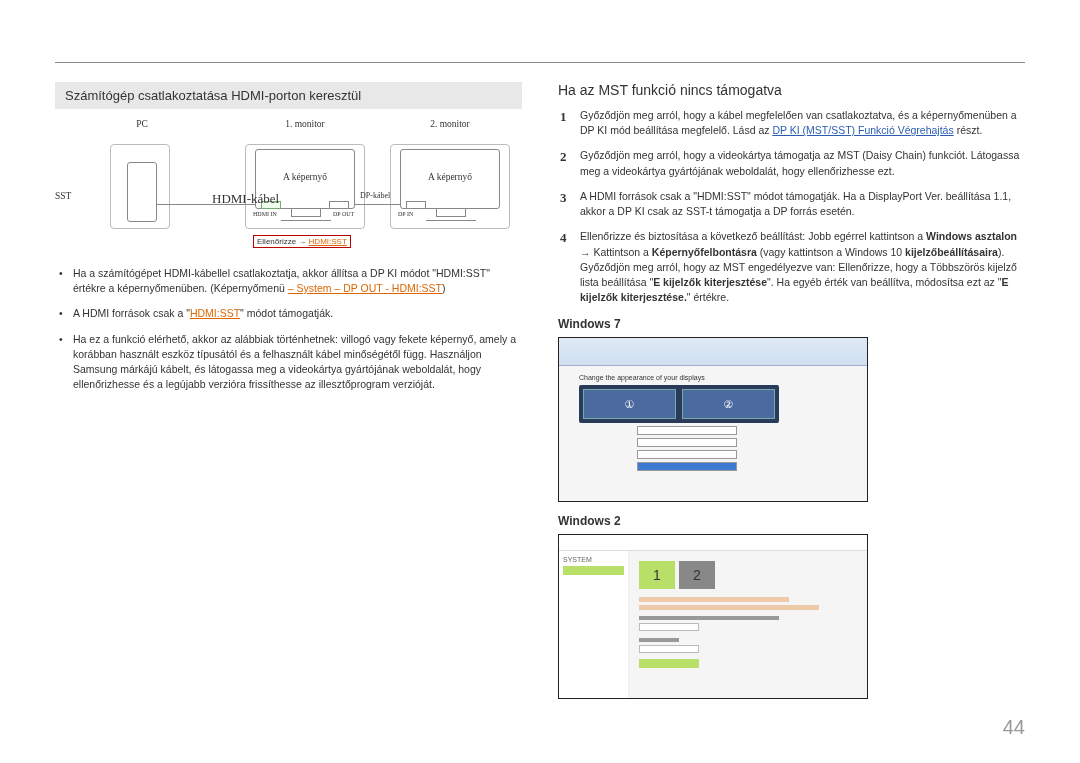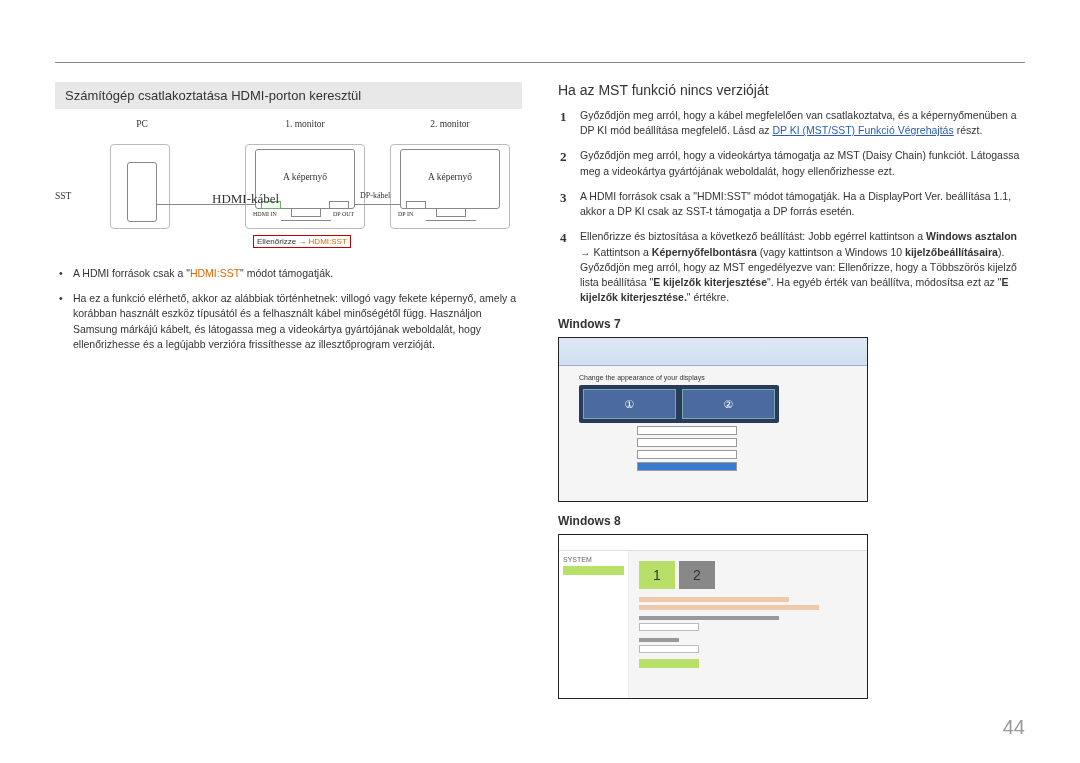--- a/index.html
+++ b/index.html
@@ -19,21 +19,21 @@
   .monitor-stand { position: absolute; width: 30px; height: 8px; border: 1px solid #888; border-top: none; bottom: -9px; left: 35px; }
   .monitor-base { position: absolute; width: 50px; height: 0; border-top: 1px solid #888; bottom: -13px; left: 25px; }
   .port { position: absolute; width: 20px; height: 8px; border: 1px solid #7a7; background: #efe; bottom: -1px; font-size: 6px; }
   .port.dp { border-color: #888; background: #fff; }
   .conn-line { position: absolute; height: 1px; background: #888; }
   .menu-label { position: absolute; font-size: 8px; border: 1px solid #b00; padding: 1px 3px; }
   .menu-label .orange { color: #d60; }
   ul.bullets { list-style: none; padding-left: 18px; }
   ul.bullets > li { position: relative; margin-bottom: 10px; line-height: 1.45; }
   ul.bullets > li::before { content: "•"; position: absolute; left: -14px; }
-  .orange { color: #d60; }
+  .orange { color: #d60; text-decoration: underline; }
   .blue-link { color: #2a5db0; text-decoration: underline; }
   ol.numlist { list-style: none; counter-reset: n; padding-left: 22px; }
   ol.numlist > li { position: relative; margin-bottom: 10px; line-height: 1.45; counter-increment: n; }
   ol.numlist > li::before { content: counter(n); position: absolute; left: -20px; font-weight: bold; font-family: Georgia, serif; font-size: 13px; }
   .screenshot { border: 1px solid #222; width: 310px; height: 165px; margin-bottom: 10px; position: relative; background: #f5f5f5; overflow: hidden; }
   .win7-top { height: 28px; background: linear-gradient(#dfe9f5,#cfdff0); border-bottom: 1px solid #aac; }
   .win7-body { position: relative; padding: 8px 20px; }
   .win7-displays { width: 200px; height: 38px; background: #2a3a5a; border-radius: 2px; display: flex; gap: 6px; padding: 4px; }
   .win7-disp { flex: 1; background: #4a6aa0; border: 1px solid #7aa; display: flex; align-items: center; justify-content: center; color: #fff; font-size: 11px; }
   .win7-field { display: flex; gap: 8px; margin: 3px 0; align-items: center; }
@@ -99,27 +99,28 @@
         <div class="diag-label" style="left:118px; top:72px; font-size:13px;padding-left:39px;">HDMI-kábel</div>
         <div class="conn-line" style="left:300px; top:85px; width:45px;"></div>
         <div class="diag-label" style="left:305px; top:72px; font-size:8px;">DP-kábel</div>
 
         <div class="menu-label" style="left:198px; top:116px;">
           <span>Ellenőrizze → </span><span class="orange">HDMI:SST</span>
         </div>
       </div>
 
       <ul class="bullets">
+        <li><span>Ha a számítógépet HDMI-kábellel csatlakoztatja, akkor állítsa a DP KI módot "HDMI:SST" értékre a képernyőmenüben. (Képernyőmenü </span><span class="orange">– System – DP OUT - HDMI:SST</span><span>)</span></li>
         <li><span>A HDMI források csak a "</span><span class="orange">HDMI:SST</span><span>" módot támogatják.</span></li>
         <li><span>Ha ez a funkció elérhető, akkor az alábbiak történhetnek: villogó vagy fekete képernyő, amely a korábban használt eszköz típusától és a felhasznált kábel minőségétől függ. Használjon Samsung márkájú kábelt, és látogassa meg a videokártya gyártójának weboldalát, hogy ellenőrizhesse és a legújabb verzióra frissíthesse az illesztőprogram verzióját.</span></li>
       </ul>
     </div>
 
     <div class="col">
-      <div class="heading-plain" style="margin-top:20px; font-weight:normal; font-size:14px;">Ha az MST funkció nincs verzióját</div>
+      <div class="heading-plain" style="margin-top:20px; font-weight:normal; font-size:14px;">Ha az MST funkció nincs támogatva</div>
       <ol class="numlist">
         <li><span>Győződjön meg arról, hogy a kábel megfelelően van csatlakoztatva, és a képernyőmenüben a DP KI mód beállítása megfelelő. Lásd az </span><span class="blue-link">DP KI (MST/SST) Funkció Végrehajtás</span><span> részt.</span></li>
         <li><span>Győződjön meg arról, hogy a videokártya támogatja az MST (Daisy Chain) funkciót. Látogassa meg a videokártya gyártójának weboldalát, hogy ellenőrizhesse ezt.</span></li>
         <li><span>A HDMI források csak a "HDMI:SST" módot támogatják. Ha a DisplayPort Ver. beállítása 1.1, akkor a DP KI csak az SST-t támogatja a DP forrás esetén.</span></li>
         <li><span>Ellenőrizze és biztosítása a következő beállítást: Jobb egérrel kattintson a </span><b>Windows asztalon</b><span> → Kattintson a </span><b>Képernyőfelbontásra</b><span> (vagy kattintson a Windows 10 </span><b>kijelzőbeállításaira</b><span>). Győződjön meg arról, hogy az MST engedélyezve van: Ellenőrizze, hogy a Többszörös kijelző lista beállítása "</span><b>E kijelzők kiterjesztése</b><span>". Ha egyéb érték van beállítva, módosítsa ezt az "</span><b>E kijelzők kiterjesztése.</b><span>" értékre.</span></li>
       </ol>
 
       <div class="subhead">Windows 7</div>
       <div class="screenshot">
         <div class="win7-top"></div>
@@ -141,21 +142,21 @@
               <div class="win7-lbl"></div>
               <div class="win7-dd"></div>
             </div>
           <div class="win7-field">
               <div class="win7-lbl"></div>
               <div class="win7-dd hl"></div>
             </div>
         </div>
       </div>
 
-      <div class="subhead">Windows 8</div>
+      <div class="subhead">Windows 2</div>
       <div class="screenshot">
         <div class="win10-top"></div>
         <div class="win10-body">
           <div class="win10-side">
             <div class="win10-side-item" style="font-size:7px;">SYSTEM</div>
             <div class="win10-side-item active"></div>
             <div class="win10-side-item"></div>
             <div class="win10-side-item"></div>
             <div class="win10-side-item"></div>
             <div class="win10-side-item"></div>

